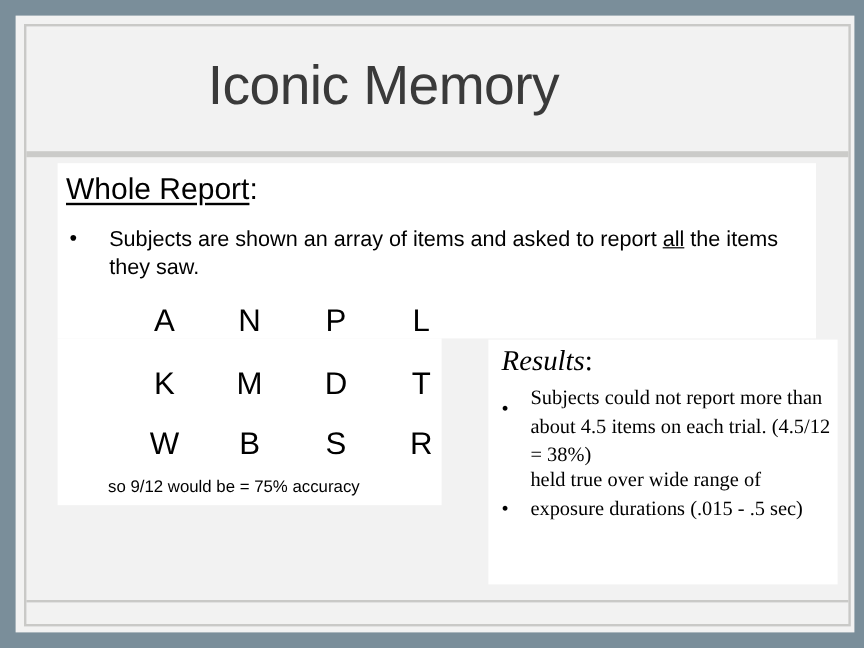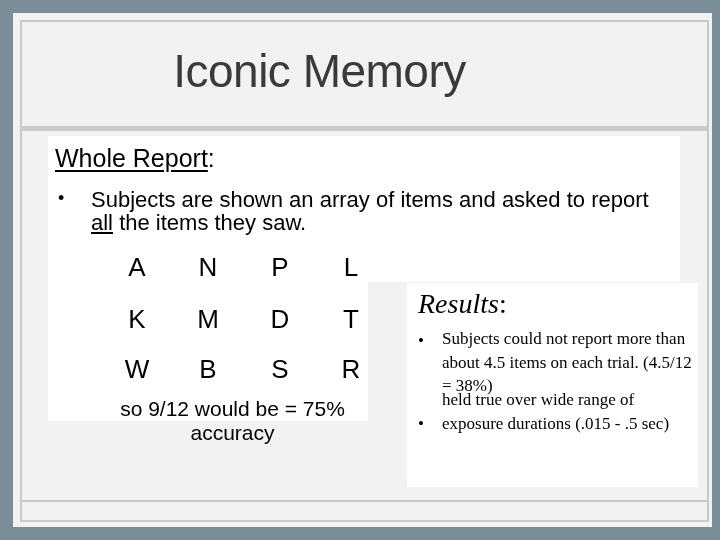--- a/index.html
+++ b/index.html
@@ -39,38 +39,38 @@
     background:#ffffff;
   }
   .whole-report {
     position:absolute; left:55px; top:144px; font-size:25px; color:#000;
   }
   .whole-report .u { text-decoration:underline; text-underline-offset:3px;margin-top:12px; }
   .bullet1 {
     position:absolute; left:58px; top:188px; font-size:18px; color:#000;
   }
   .bullet1-text {
-    position:absolute; left:91px; top:188px; width:580px; font-size:22px;
+    position:absolute; left:91px; top:188px; width:580px; font-size:18px;
     line-height:23px; color:#000;
   }
   .bullet1-text .u { text-decoration:underline; }
   .grid-letter {
     position:absolute; font-size:26px; color:#000; width:40px; text-align:center;
   }
   .accuracy {
-    position:absolute; left:90px; top:397px; width:285px; text-align:center;
-    font-size:21px; color:#000;
+    position:absolute; left:90px; top:397px; width:285px; 
+    font-size:14px; color:#000;
   }
   .right-img {
     position:absolute; left:407px; top:283px; width:291px; height:204px;
     background:#ffffff;
     font-family:"Liberation Serif", serif; color:#000;
   }
   .results-title {
-    position:absolute; left:418px; top:288px; font-size:28px; font-style:italic;
+    position:absolute; left:418px; top:288px; font-size:24px; font-style:italic;
     font-family:"Liberation Serif", serif;
   }
   .rbullet {
     position:absolute; left:418px; font-size:17px; font-family:"Liberation Serif", serif;
   }
   .rtext {
     position:absolute; left:442px; width:256px; font-size:17px; line-height:23.5px;
     font-family:"Liberation Serif", serif;
   }
 </style>
@@ -92,21 +92,21 @@
 <div class="bullet1-text"><span>Subjects are shown an array of items and asked to report </span><span class="u">all</span><span> the items they saw.</span></div>
 
 <div id="letter-grid"></div>
 
 <div class="accuracy">so 9/12 would be = 75% accuracy</div>
 
 <div class="right-img"></div>
 <div class="results-title"><span>Results</span><span style="font-style:normal">:</span></div>
 
 <div class="rbullet" style="top:331px">•</div>
-<div class="rtext" style="top:327px">Subjects could not report more than about 4.5 items on each trial. (4.5/12 = 38%)</div>
+<div class="rtext" style="top:320px">Subjects could not report more than about 4.5 items on each trial. (4.5/12 = 38%)</div>
 <div class="rbullet" style="top:414px">•</div>
 <div class="rtext" style="top:388px">held true over wide range of exposure durations (.015 - .5 sec)</div>
 
 <div class="sep-bottom"></div>
 
 <div class="grid-letter" style="left: 117px; top: 252px;">A</div>
 <div class="grid-letter" style="left: 188px; top: 252px;">N</div>
 <div class="grid-letter" style="left: 260px; top: 252px;">P</div>
 <div class="grid-letter" style="left: 331px; top: 252px;">L</div>
 <div class="grid-letter" style="left: 117px; top: 304px;">K</div>

